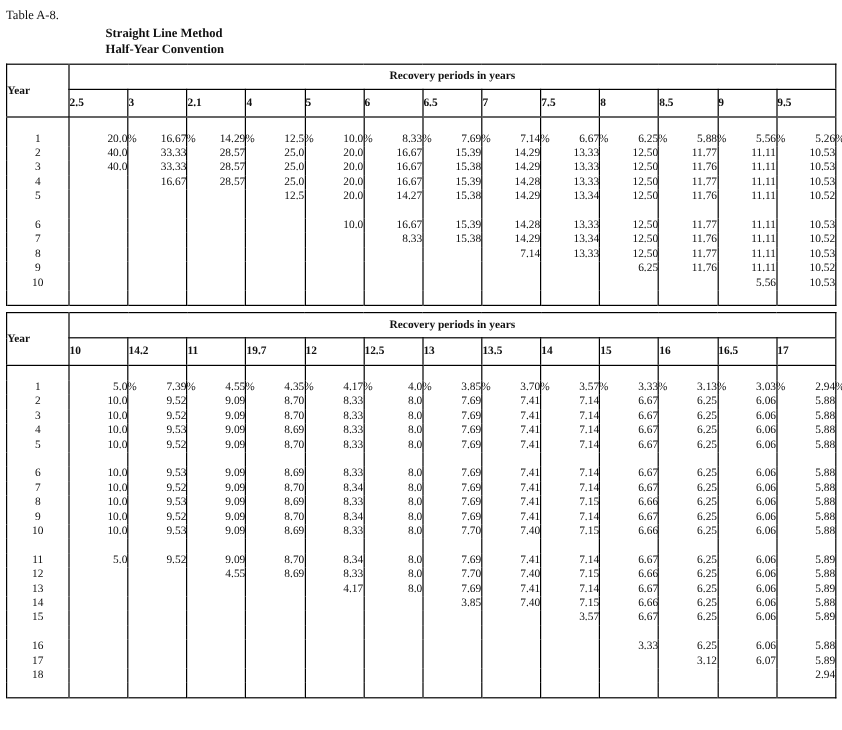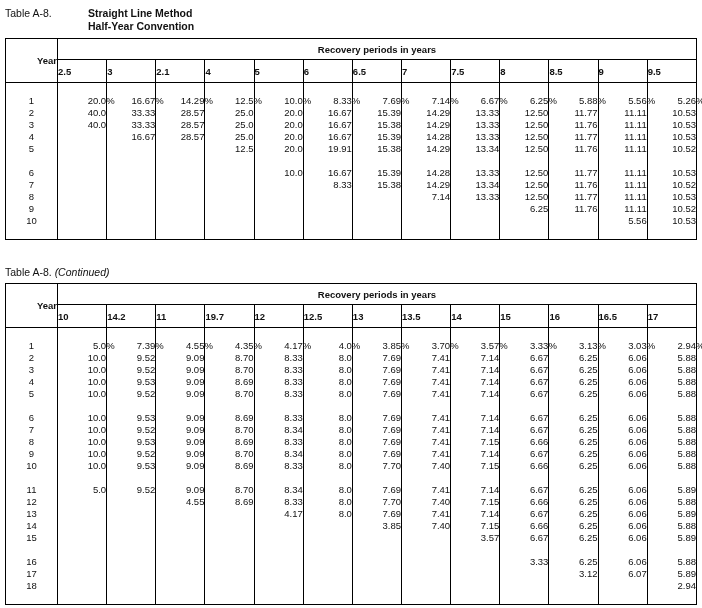--- a/index.html
+++ b/index.html
@@ -1,39 +1,39 @@
 <!DOCTYPE html>
 <html><head>
 <meta charset="utf-8">
 <style>
   html,body{margin:0;padding:0;background:#fff;}
   .page{
     position:relative;
     width:702px;height:608px;
     background:#fff;color:#111;
-    font-family:Liberation Sans, sans-serif;
+    font-family:Liberation Serif, serif;
     box-sizing:border-box;
     padding:7px 17px 0 5px;
     overflow:hidden;
   }
   .caption{display:flex;font-size:10.5px;line-height:13px;}
   .cap-label{width:83px;flex:none;}
-  .cap-title{font-weight:bold;}
+  .cap-title{font-weight:bold;margin-top:15px;}
   .caption2{display:block;margin-top:26px;font-size:10.5px;}
   .continued{font-style:italic;}
   table.a8{
     border-collapse:collapse;
     table-layout:fixed;
     width:692px;
     border:1.5px solid #000;
     margin-top:5px;
   }
   table.a8 th,table.a8 td{margin:0;padding:0;}
   .h-year{
-    font-weight:bold;font-size:9.5px;text-align:right;vertical-align:middle;
+    font-weight:bold;font-size:9.5px;text-align:left;vertical-align:middle;
     border-right:1px solid #000;border-bottom:1.5px solid #000;
   }
   .h-span{
     font-weight:bold;font-size:9.5px;vertical-align:middle;
     height:20px;border-bottom:1px solid #000;
   }
   .h-col{
     font-weight:bold;font-size:9.5px;text-align:left;vertical-align:middle;
     height:22px;border-left:1px solid #000;border-bottom:1.5px solid #000;
   }
@@ -181,21 +181,21 @@
           <td class="c-val">11.11</td>
           <td class="c-val">10.53</td>
         </tr>
         <tr>
           <td class="c-year">5</td>
           <td class="c-val"></td>
           <td class="c-val"></td>
           <td class="c-val"></td>
           <td class="c-val">12.5</td>
           <td class="c-val">20.0</td>
-          <td class="c-val">19.91</td>
+          <td class="c-val">14.27</td>
           <td class="c-val">15.38</td>
           <td class="c-val">14.29</td>
           <td class="c-val">13.34</td>
           <td class="c-val">12.50</td>
           <td class="c-val">11.76</td>
           <td class="c-val">11.11</td>
           <td class="c-val">10.52</td>
         </tr>
         <tr class="gap">
           <td></td>
@@ -305,24 +305,20 @@
           <td></td>
           <td></td>
           <td></td>
           <td></td>
           <td></td>
           <td></td>
         </tr>
       </tbody>
     </table>
 
-  <div class="caption2">
-    <span>Table A-8.</span>
-    <span class="continued">(Continued)</span>
-  </div>
 
   <table class="a8">
       <colgroup>
         <col style="width: 52px;">
         <col>
         <col>
         <col>
         <col>
         <col>
         <col>

